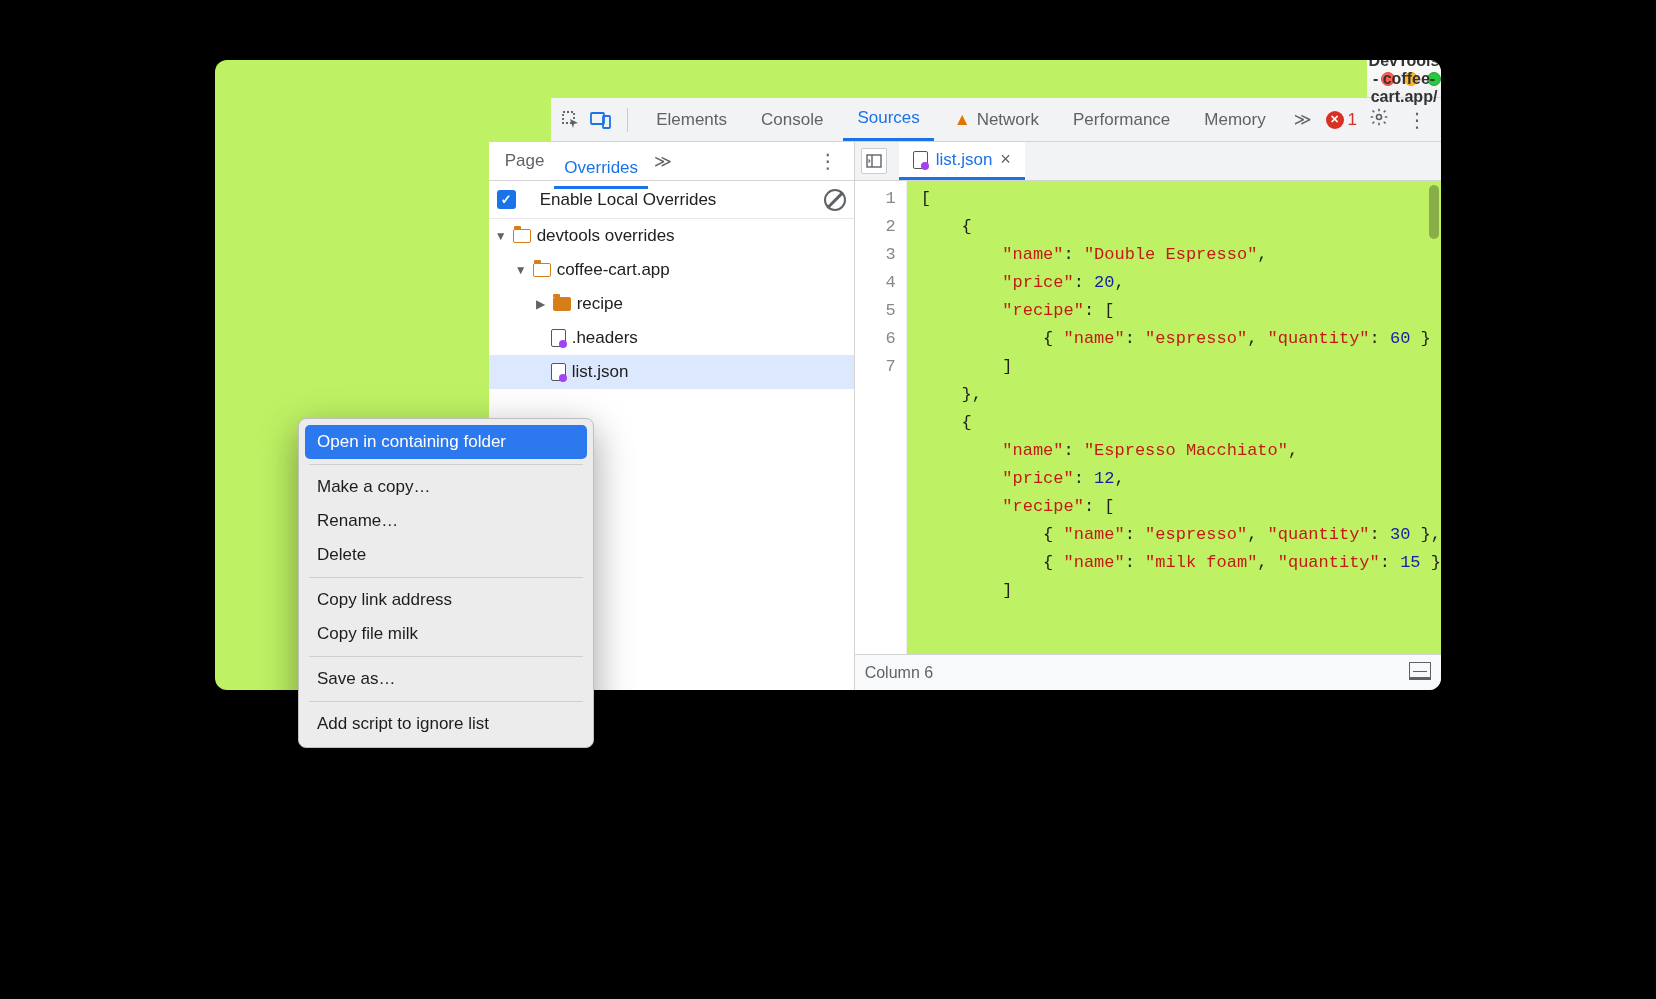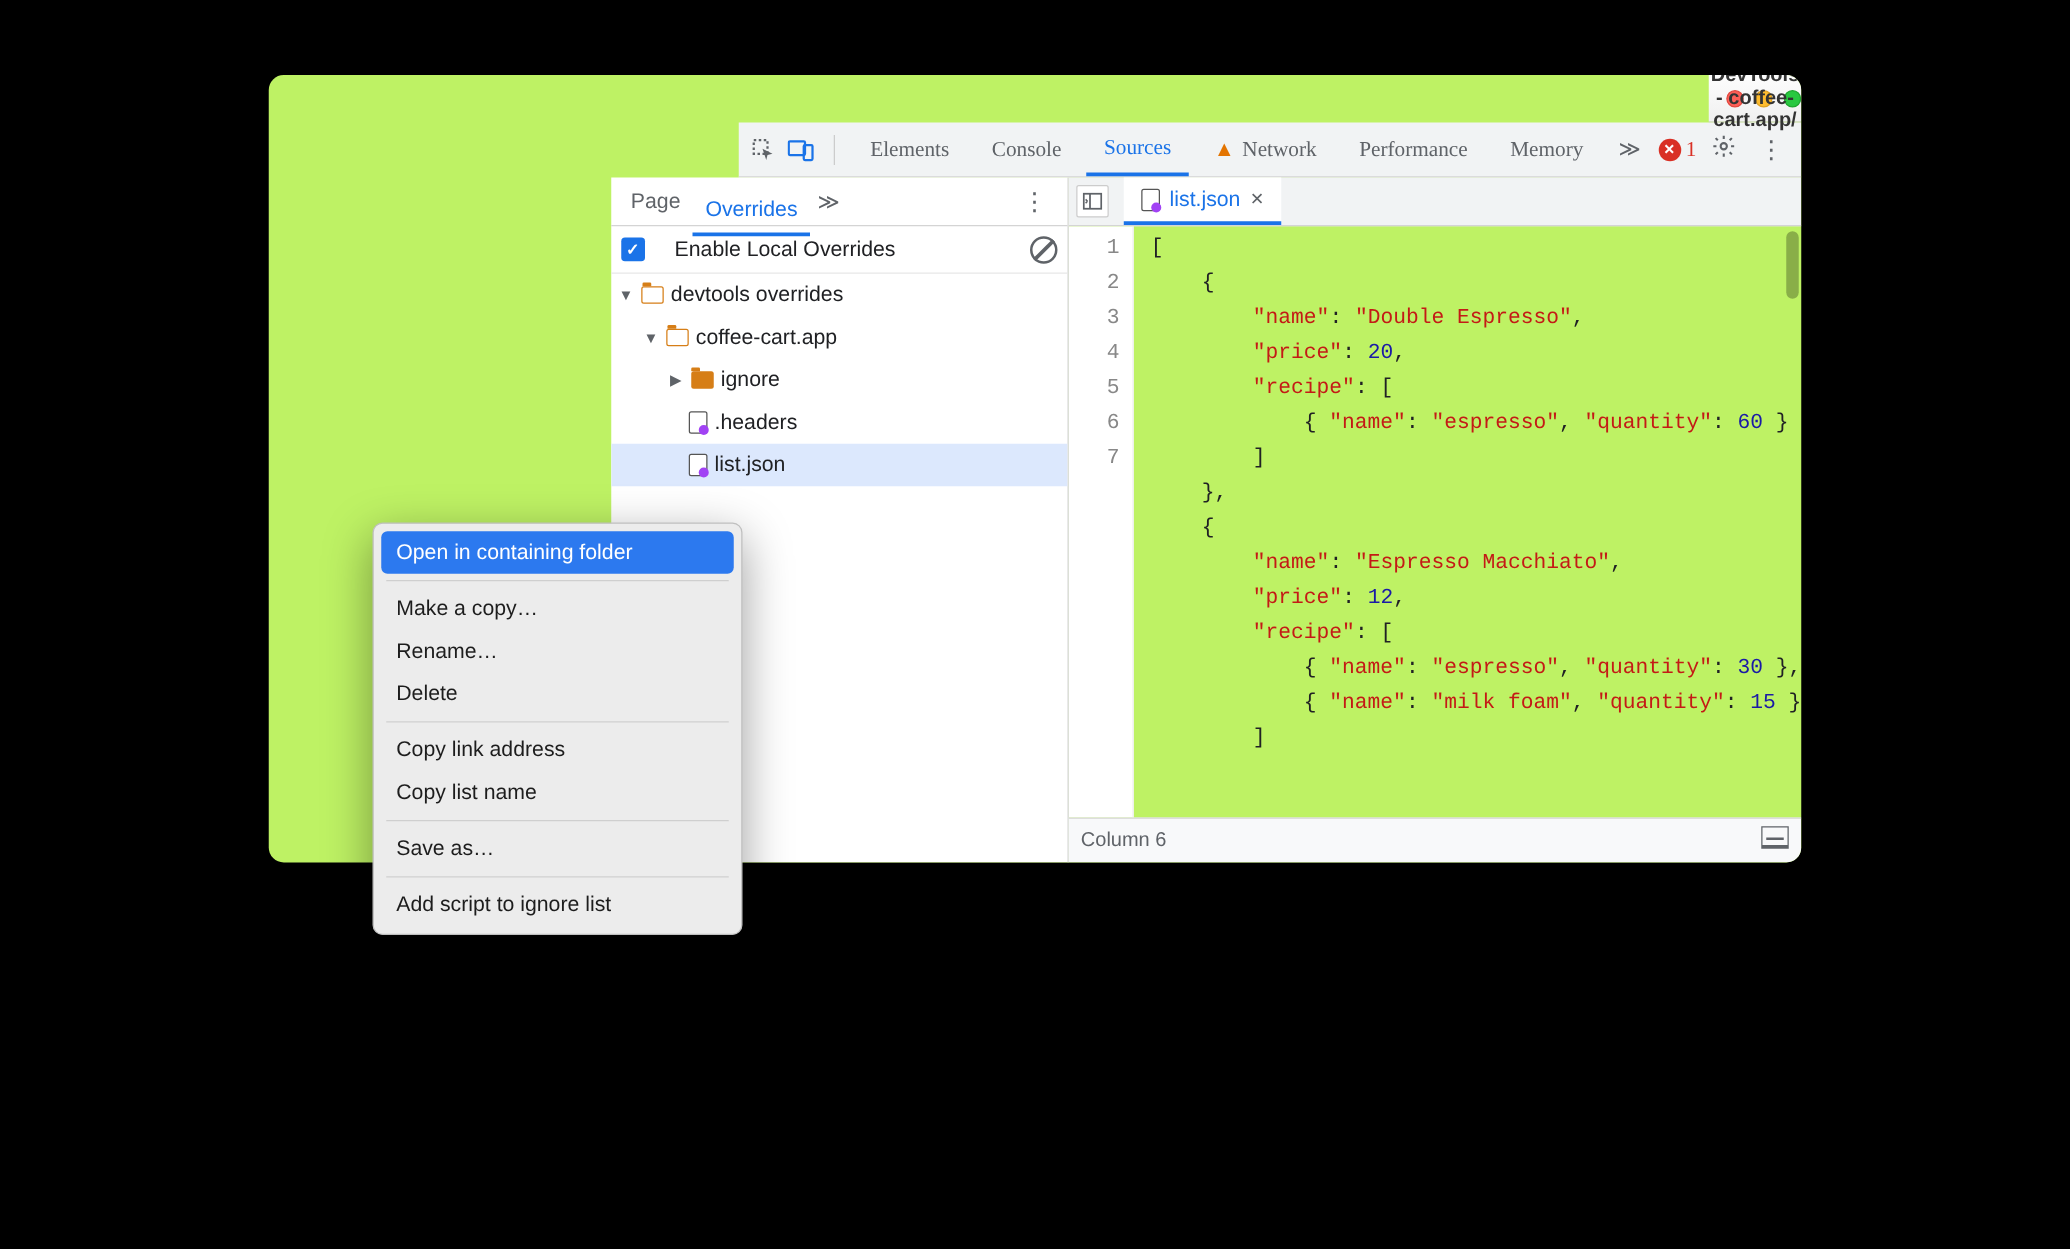--- a/index.html
+++ b/index.html
@@ -41,21 +41,20 @@
   .tl-grn { background: #28c840; border: .5px solid #1fa62f; }
   .title-text { position: absolute; left: 0; right: 0; text-align: center; font-weight: 600; font-size: 16px; color: #333; pointer-events: none; }
   .toolbar {
     height: 44px;
     background: #f1f3f4;
     border-bottom: 1px solid #d4d4d4;
     display: flex;
     align-items: center;
     padding: 0 8px;
     gap: 6px;
-    font-family: Liberation Serif, serif;
   }
   .tb-icon { width: 24px; height: 24px; display: flex; align-items: center; justify-content: center; color: #555; cursor: pointer; }
   .tb-icon.blue { color: #1a73e8; }
   .tb-sep { width: 1px; height: 24px; background: #ccc; margin: 0 8px; }
   .tab { padding: 0 14px; height: 100%; display: flex; align-items: center; font-size: 17px; color: #5f6368; cursor: pointer; gap: 6px; }
   .tab.active { color: #1a73e8; border-bottom: 3px solid #1a73e8; font-weight: 500; }
   .warn-icon { color: #e37400; }
   .chev { font-size: 17px; color: #5f6368; cursor: pointer; padding: 0 8px; }
   .err-badge { display: flex; align-items: center; gap: 4px; color: #d93025; font-size: 17px; margin-left: auto; }
   .err-circle { width: 18px; height: 18px; border-radius: 50%; background: #d93025; color: #fff; display: flex; align-items: center; justify-content: center; }
@@ -218,21 +217,21 @@
           <span>devtools overrides</span>
         </div>
         <div class="tree-row" style="padding-left:26px">
           <span class="arrow">▼</span>
           <span class="folder-icon folder-open"></span>
           <span>coffee-cart.app</span>
         </div>
         <div class="tree-row" style="padding-left:46px">
           <span class="arrow">▶</span>
           <span class="folder-icon folder-closed"></span>
-          <span>ignore</span>
+          <span>recipe</span>
         </div>
         <div class="tree-row" style="padding-left:62px">
           <span class="file-icon"></span>
           <span>.headers</span>
         </div>
         <div class="tree-row selected" style="padding-left:62px">
           <span class="file-icon"></span>
           <span>list.json</span>
         </div>
       </div>
@@ -286,18 +285,18 @@
 </div>
 
 <div class="ctx-menu" id="ctx-menu">
     <div class="ctx-item hl">Open in containing folder</div>
     <div class="ctx-sep"></div>
     <div class="ctx-item">Make a copy…</div>
     <div class="ctx-item">Rename…</div>
     <div class="ctx-item">Delete</div>
     <div class="ctx-sep"></div>
     <div class="ctx-item">Copy link address</div>
-    <div class="ctx-item">Copy list name</div>
+    <div class="ctx-item">Copy file milk</div>
     <div class="ctx-sep"></div>
     <div class="ctx-item">Save as…</div>
     <div class="ctx-sep"></div>
     <div class="ctx-item">Add script to ignore list</div>
   </div>
 
 </body></html>

